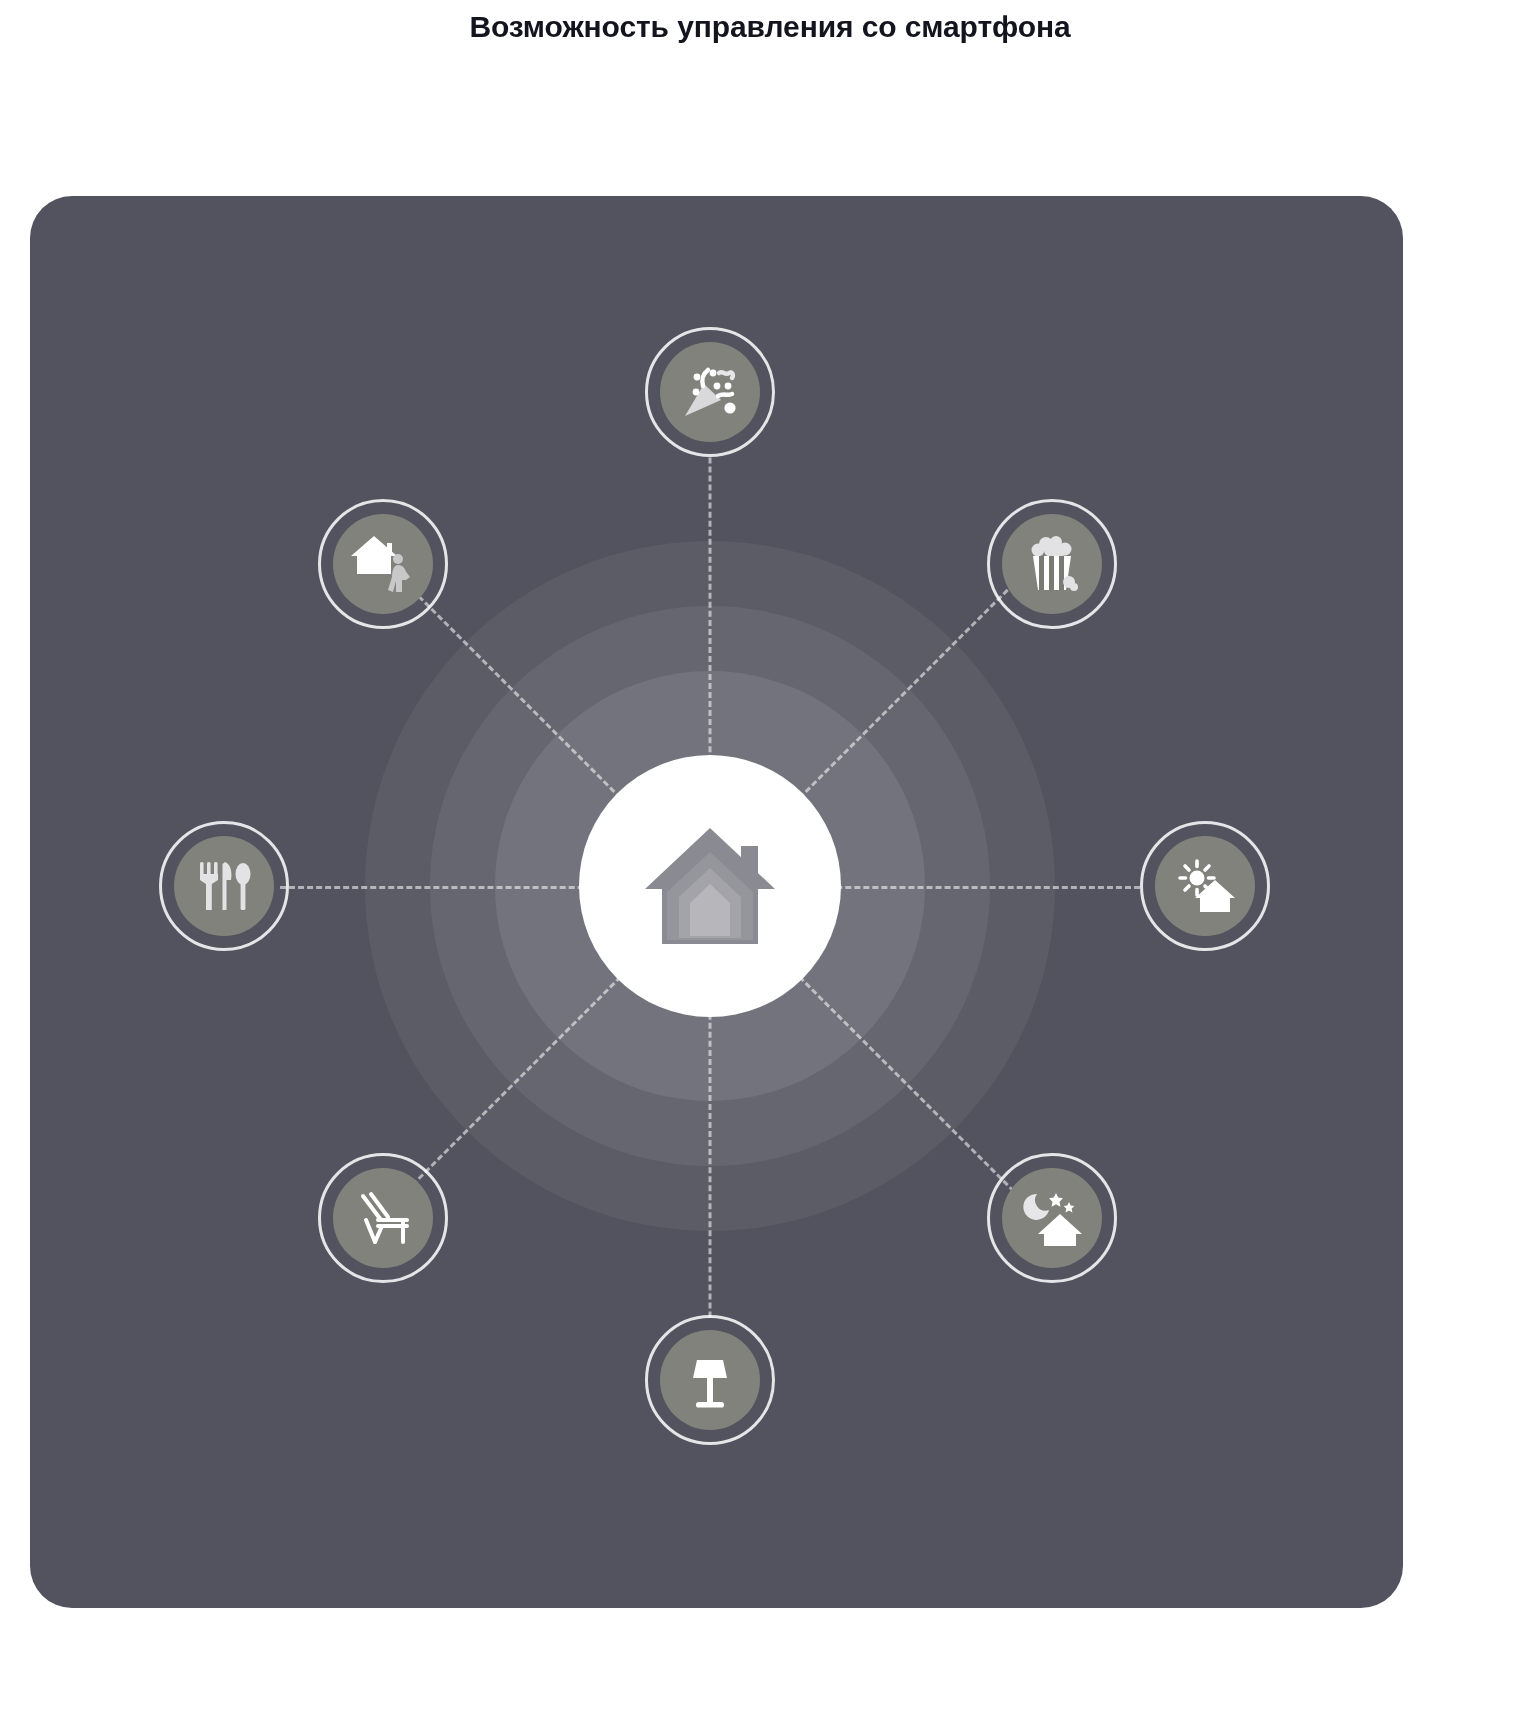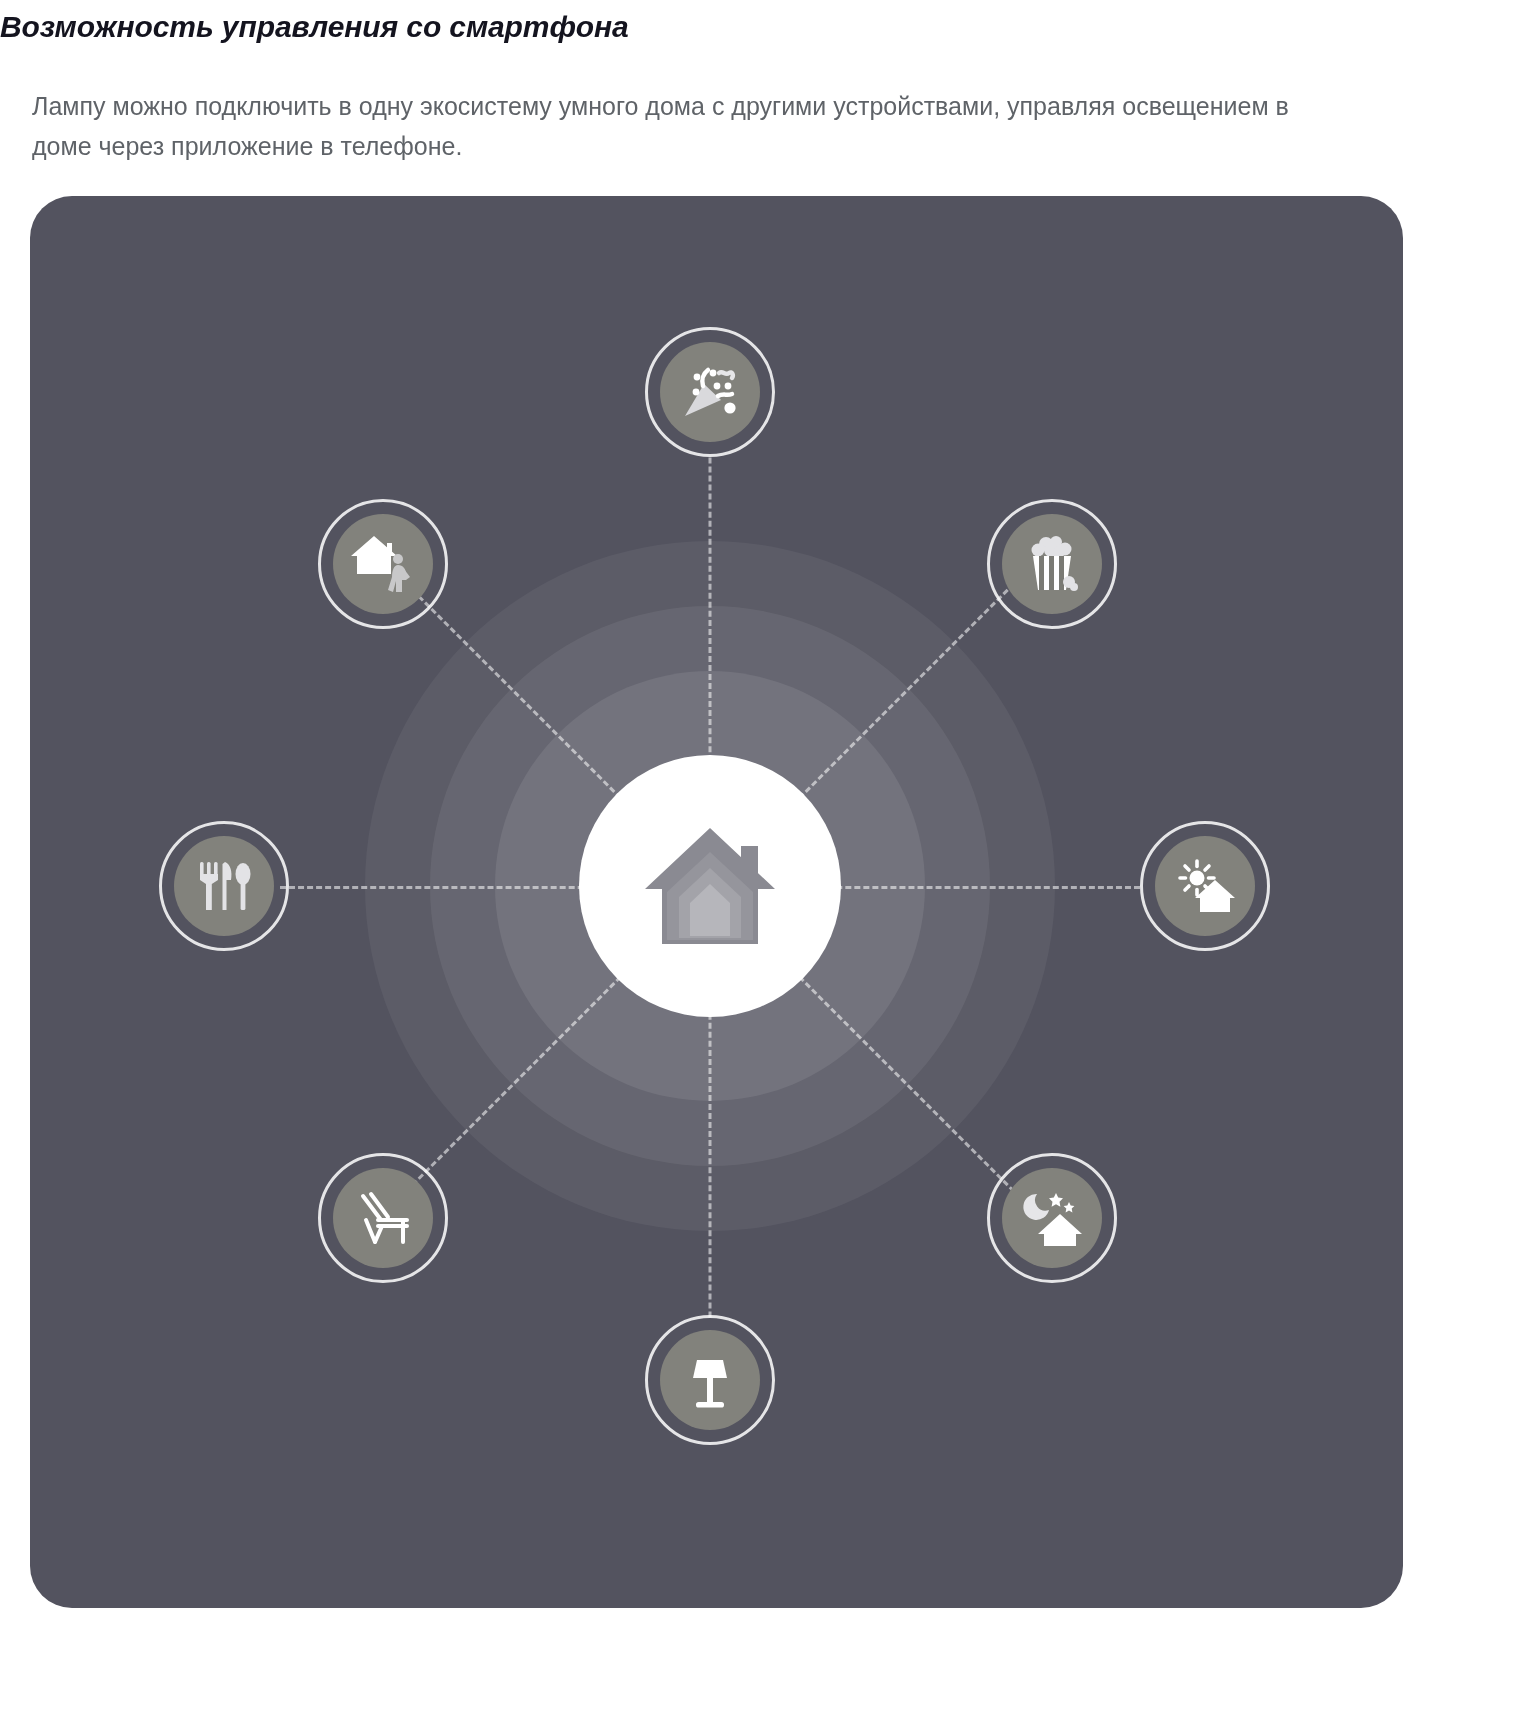--- a/index.html
+++ b/index.html
@@ -16,25 +16,25 @@
     height: 1712px;
     background: #ffffff;
   }
 
   
   .title {
     position: absolute;
     top: 10px;
     left: 0;
     width: 1540px;
+    text-align: center;
     font-size: 30px;
     font-weight: 700;
     color: #14141f;
     letter-spacing: -0.1px;
-    font-style: italic;
   }
   .intro {
     position: absolute;
     top: 86px;
     left: 32px;
     width: 1280px;
     font-size: 25px;
     line-height: 40px;
     color: #5f6368;
     font-weight: 400;
@@ -108,21 +108,20 @@
   }
   .node .disc svg { display: block; }
 </style>
 </head>
 <body>
 
 <div class="page">
 
   <div class="title">Возможность управления со смартфона</div>
 
-  <div class="intro">Лампу можно подключить в одну экосистему умного дома с другими устройствами, управляя освещением в доме через приложение в телефоне.</div>
 
   <div class="panel">
 
     <div class="ring r1" style="left:680px; top:690px;"></div>
     <div class="ring r2" style="left:680px; top:690px;"></div>
     <div class="ring r3" style="left:680px; top:690px;"></div>
 
     <div class="spoke" style="left:680px; top:690px; width:430px; transform: rotate(-90deg);"></div>
     <div class="spoke" style="left:680px; top:690px; width:430px; transform: rotate(-45deg);"></div>
     <div class="spoke" style="left:680px; top:690px; width:430px; transform: rotate(0deg);"></div>

